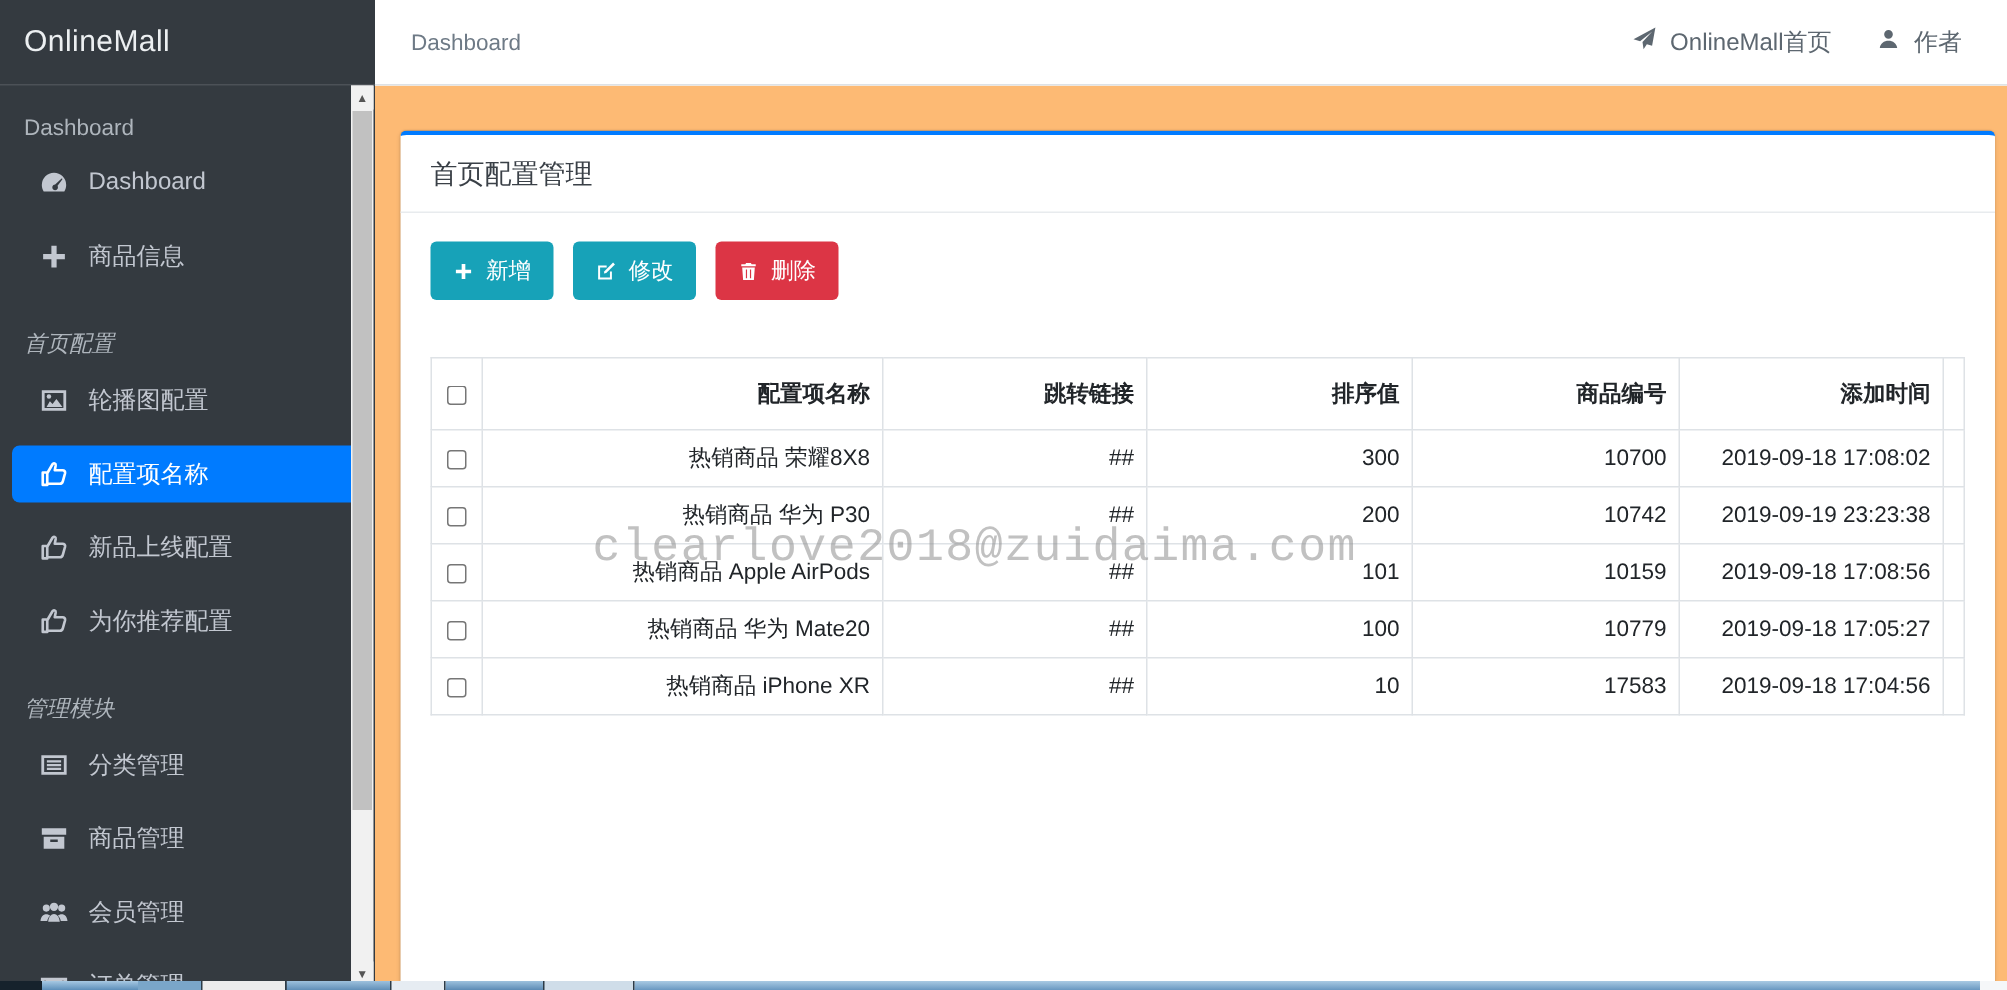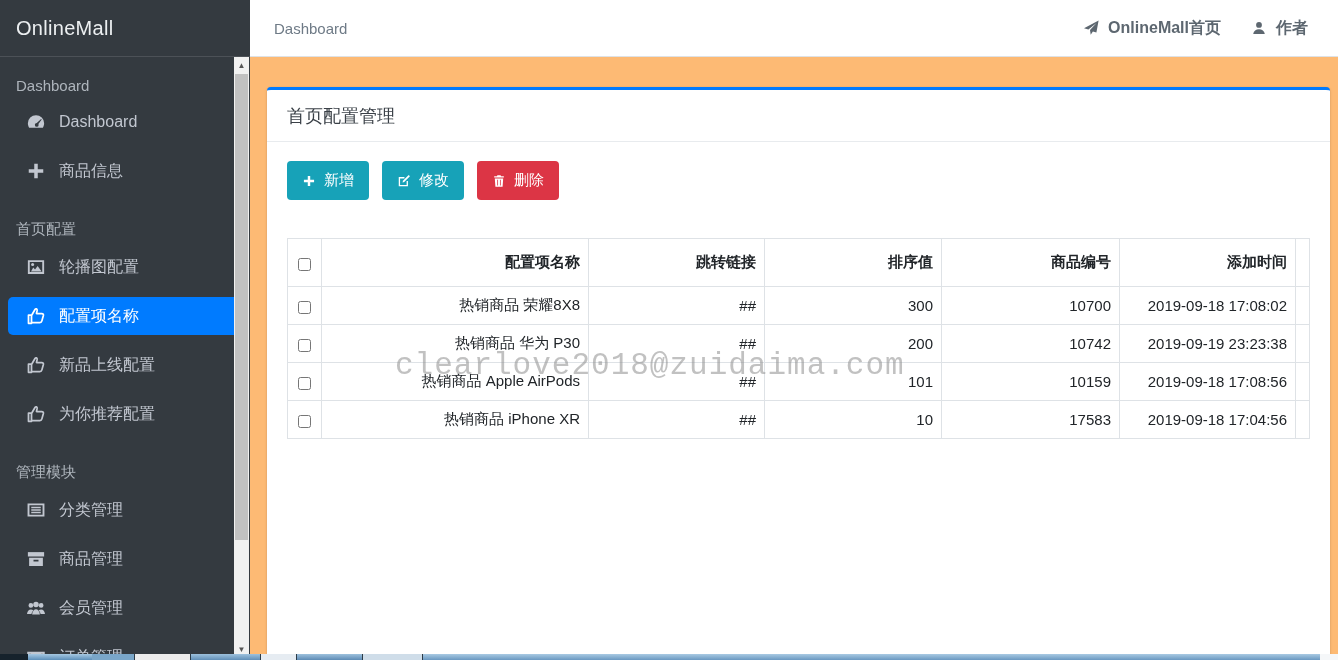--- a/index.html
+++ b/index.html
@@ -12,38 +12,38 @@
     width:1338px;height:660px;position:relative;overflow:hidden;
     background:#f4f6f9;font-family:"Liberation Sans",sans-serif;
   }
   svg{display:block;}
 
   
   .sidebar{position:absolute;left:0;top:0;bottom:0;width:250px;background:var(--sidebar-bg);color:var(--sidebar-text);z-index:2;}
   .brand{height:57px;display:flex;align-items:center;padding-left:16px;font-size:20px;color:#eceff1;border-bottom:1px solid rgba(255,255,255,.12);letter-spacing:.3px;cursor:pointer;}
   .nav{padding:6px 8px 0;}
   .nav-header{padding:14px 8px 9px;font-size:15px;color:#aeb5bc;}
-  .nav-header.sect{margin-top:16px;}
+  .nav-header.sect{margin-top:16px;font-style:italic;}
   .nav-item{display:flex;align-items:center;padding:8px 6px;margin-bottom:11px;border-radius:5px;font-size:16px;color:var(--sidebar-text);cursor:pointer;}
   .nav-item .icon{width:24px;height:22px;margin:0 11px 0 10px;display:flex;align-items:center;justify-content:center;}
   .nav-item .icon svg{width:20px;height:20px;}
   .nav-item.active{background:var(--accent);color:#fff;}
 
   
   .sb-scroll{position:absolute;top:57px;right:1px;bottom:0;width:15px;background:#f1f1f1;}
   .sb-btn{position:absolute;left:0;right:0;height:16px;display:flex;align-items:center;justify-content:center;font-size:8px;color:#555;background:#f1f1f1;cursor:pointer;}
   .sb-btn.up{top:0;}
   .sb-btn.down{bottom:3px;}
   .sb-thumb{position:absolute;top:17px;left:1px;right:1px;height:466px;background:#c1c1c1;cursor:pointer;}
 
   
   .topbar{position:absolute;left:250px;top:0;right:0;height:57px;background:#fff;border-bottom:1px solid var(--border);display:flex;align-items:center;padding:0 30px 0 24px;z-index:1;}
   .breadcrumb{color:#6e7a86;font-size:15px;cursor:pointer;}
   .topbar-right{margin-left:auto;display:flex;gap:30px;color:#5d6770;font-size:16px;}
-  .top-link{display:flex;align-items:center;gap:9px;cursor:pointer;font-weight:bold;}
+  .top-link{display:flex;gap:9px;cursor:pointer;}
   .top-link svg{width:16px;height:16px;color:#5d6770;}
 
   
   .content{position:absolute;left:250px;top:57px;right:0;bottom:0;background:#fdba74;overflow:hidden;}
   .card{position:absolute;left:17px;top:30px;width:1063px;height:760px;background:#fff;border-top:3px solid var(--accent);border-radius:4px 4px 0 0;box-shadow:0 0 1px rgba(0,0,0,.12),0 1px 3px rgba(0,0,0,.15);}
   .card-header{padding:14px 20px 13px;font-size:18px;color:#3a4047;border-bottom:1px solid #e8ebee;}
   .card-body{padding:19px 20px;position:relative;}
 
   .btn{display:inline-flex;align-items:center;gap:8px;border:none;border-radius:4px;color:#fff;font-size:15px;padding:10px 15px;margin-right:13px;cursor:pointer;font-family:inherit;}
   .btn svg{width:14px;height:14px;}
@@ -260,20 +260,29 @@
                 <td class="cell-check"><input type="checkbox" style=""></td>
                 <td>热销商品 Apple AirPods</td>
                 <td>##</td>
                 <td>101</td>
                 <td>10159</td>
                 <td>2019-09-18 17:08:56</td>
                 <td></td>
               </tr>
               <tr>
                 <td class="cell-check"><input type="checkbox" style=""></td>
+                <td>热销商品 华为 Mate20</td>
+                <td>##</td>
+                <td>100</td>
+                <td>10779</td>
+                <td>2019-09-18 17:05:27</td>
+                <td></td>
+              </tr>
+              <tr>
+                <td class="cell-check"><input type="checkbox" style=""></td>
                 <td>热销商品 iPhone XR</td>
                 <td>##</td>
                 <td>10</td>
                 <td>17583</td>
                 <td>2019-09-18 17:04:56</td>
                 <td></td>
               </tr>
             </tbody>
         </table>
       </div>

